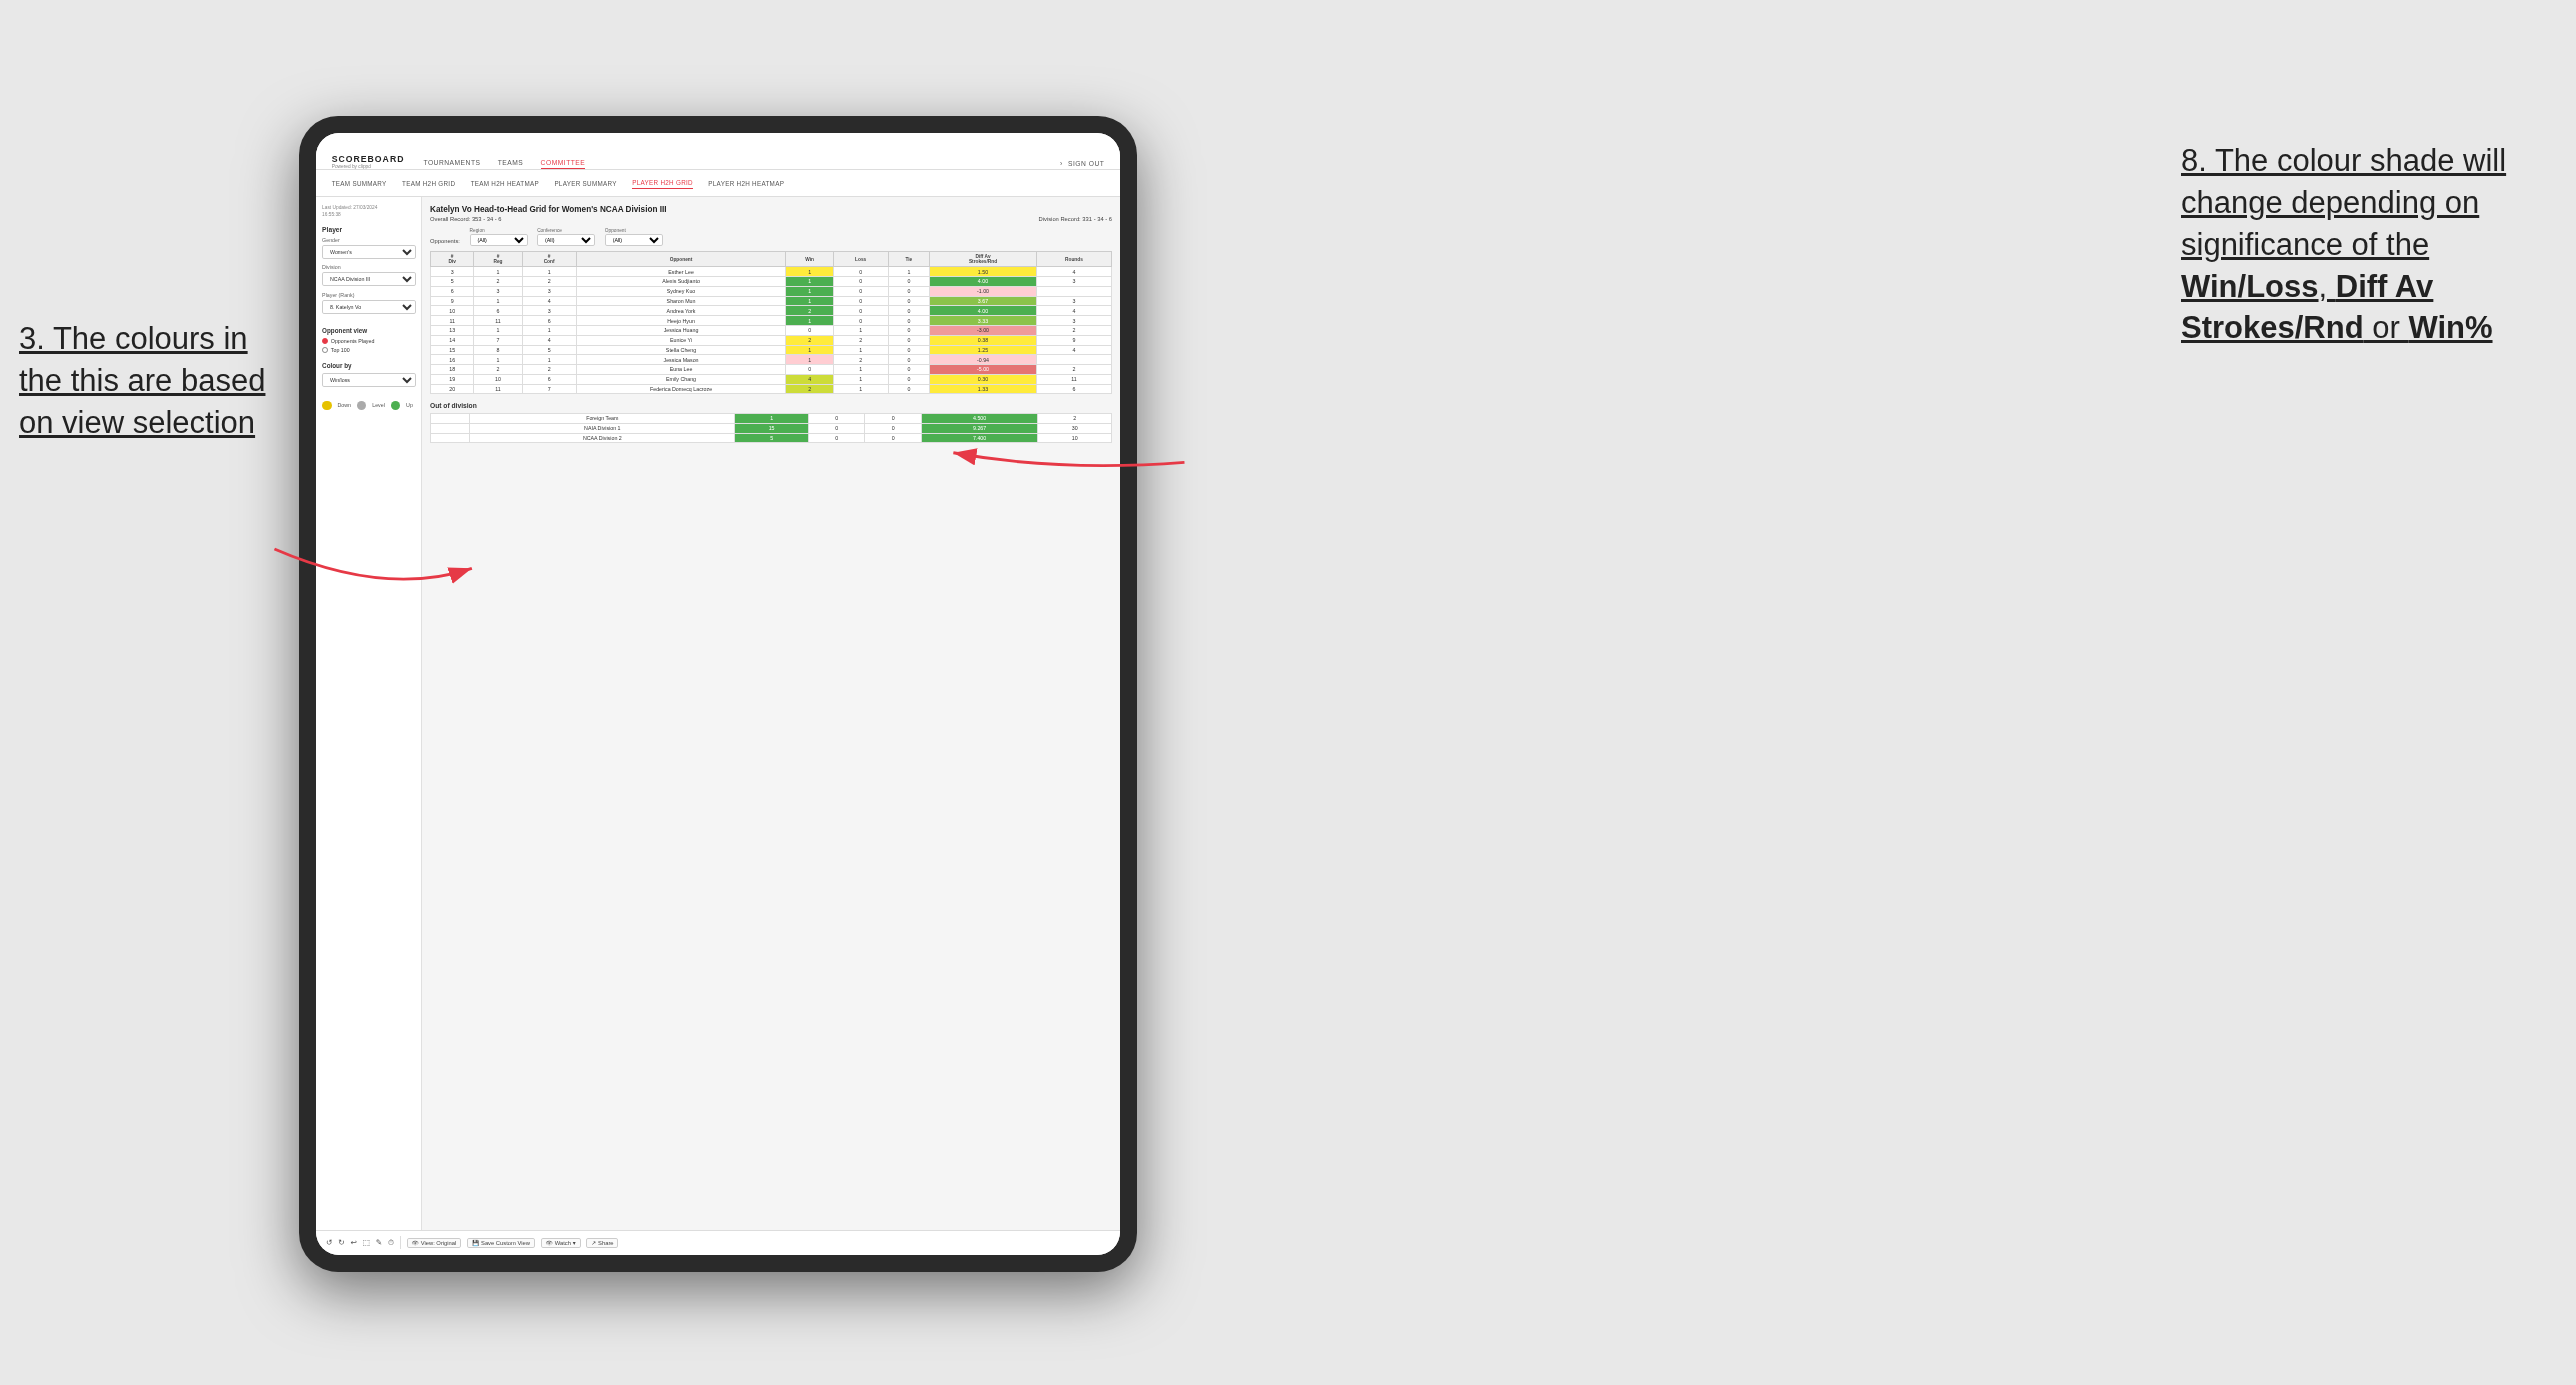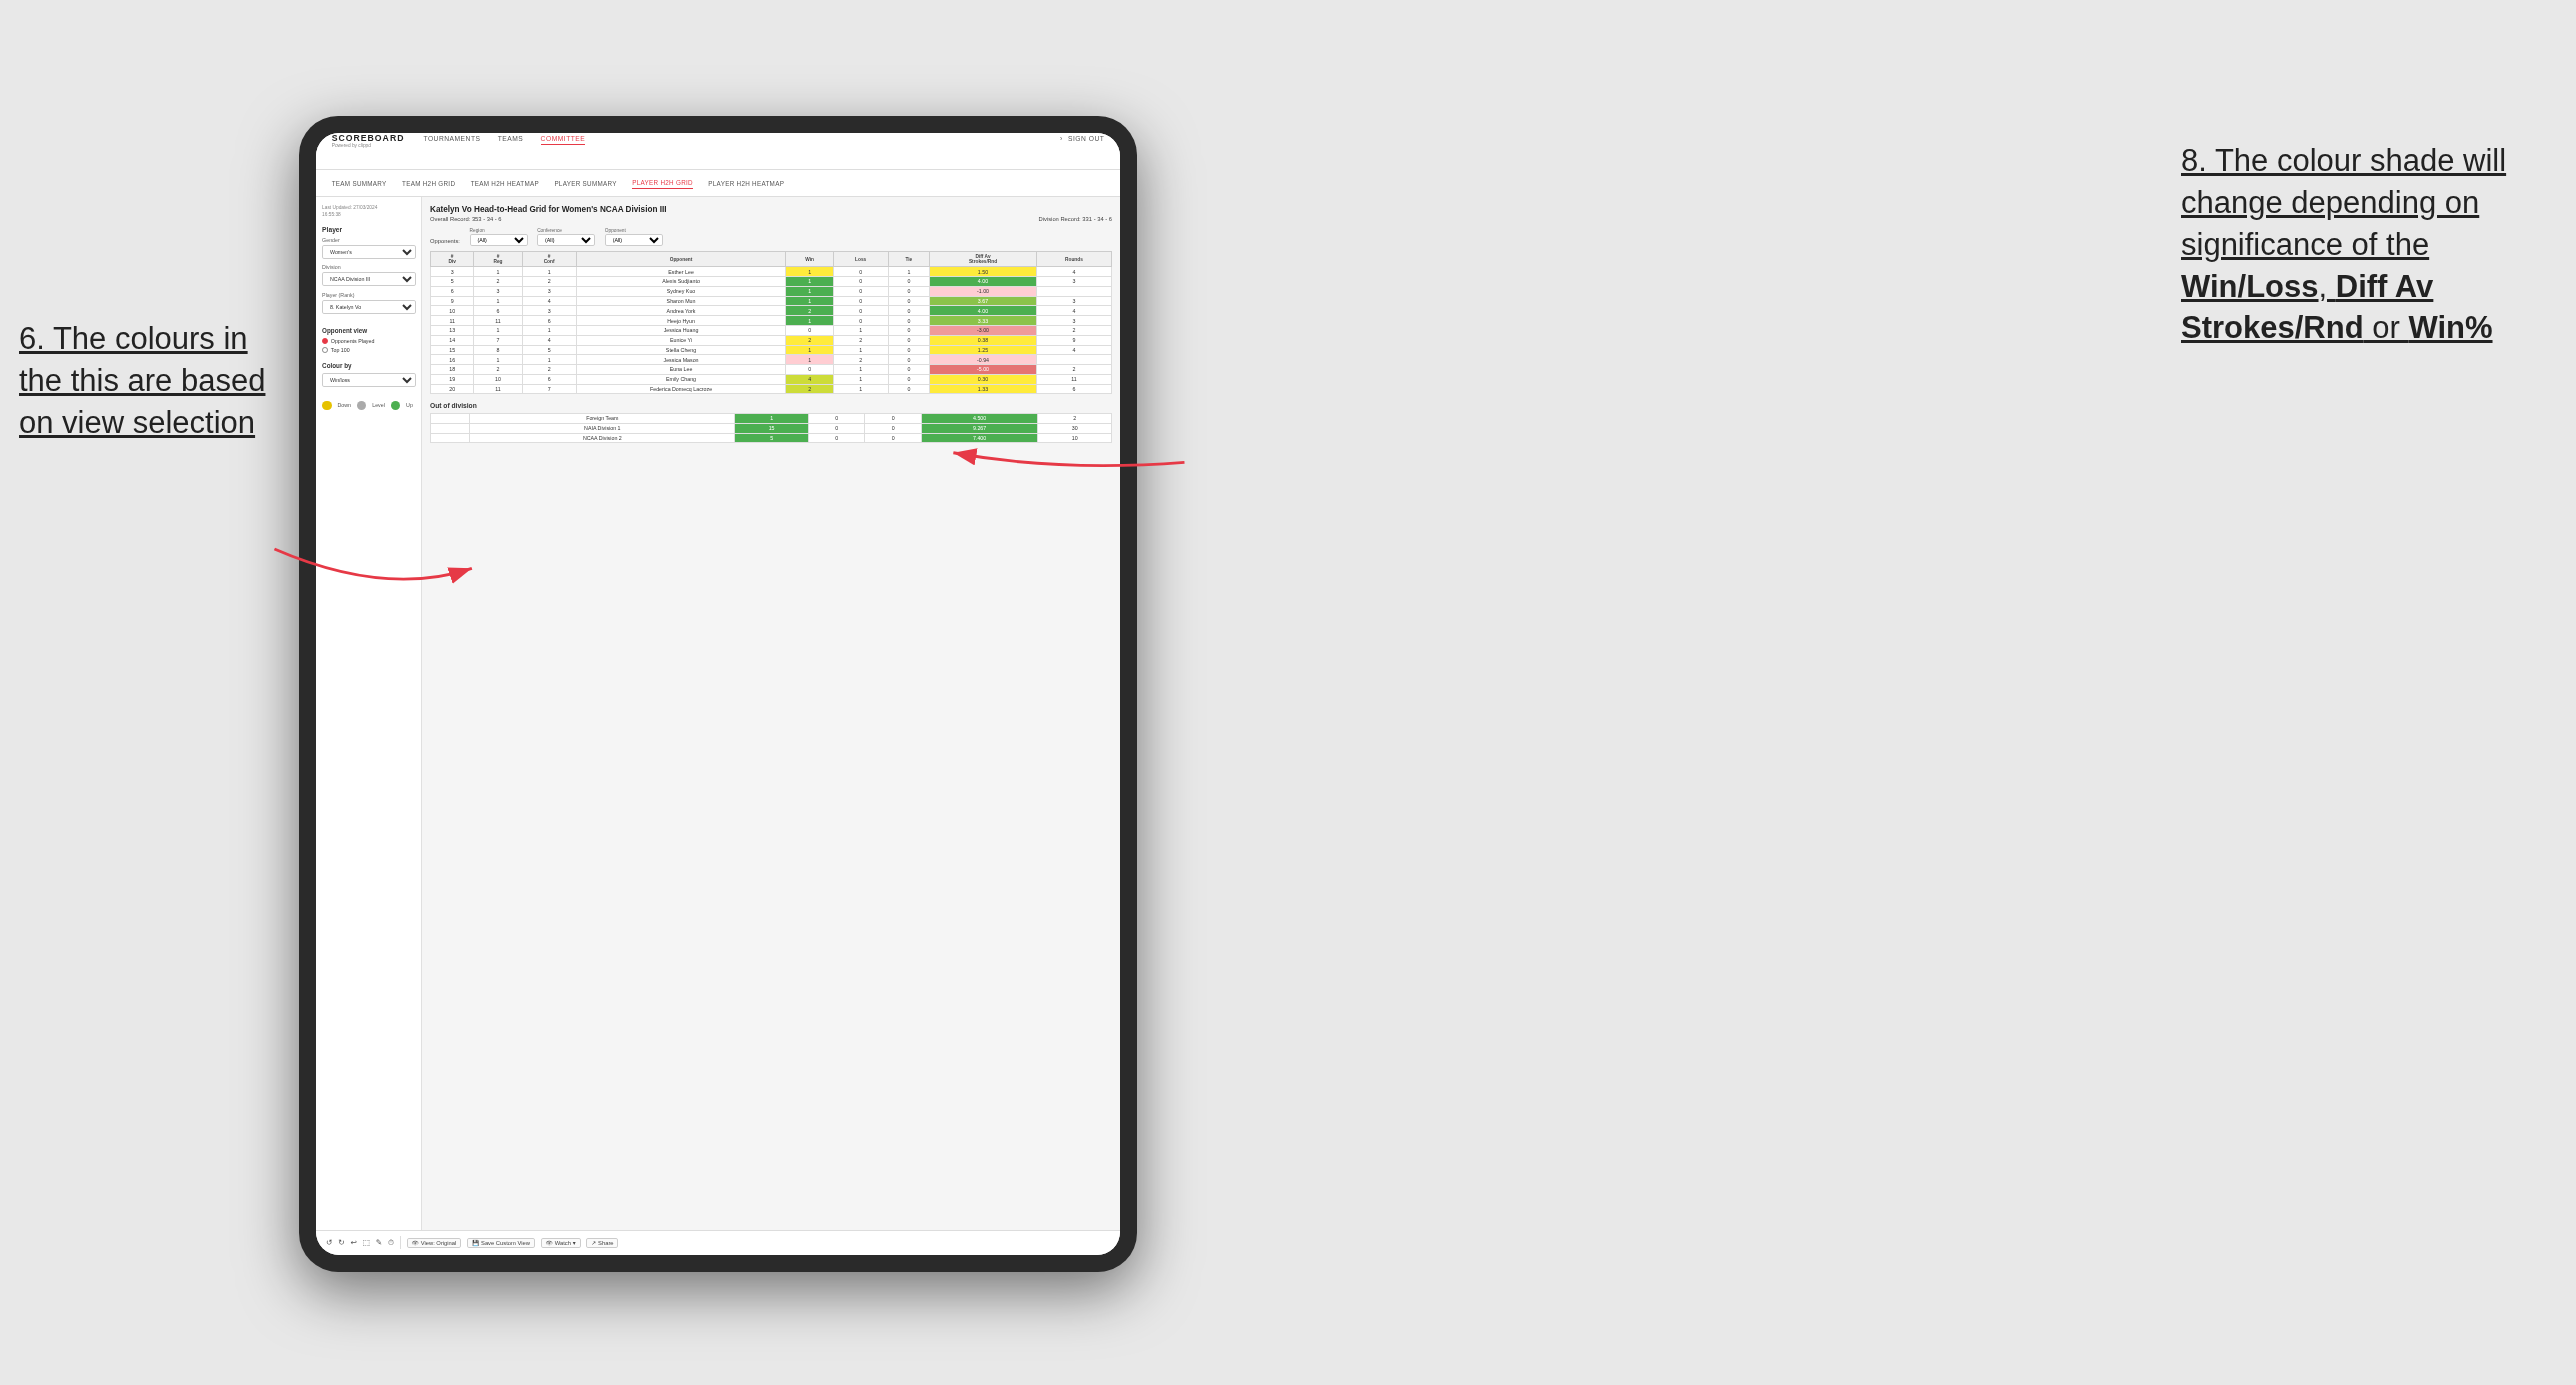--- a/index.html
+++ b/index.html
@@ -33,21 +33,21 @@
       display: flex;
       flex-direction: column;
     }
 
     
     .nav-bar {
       background: #fff;
       border-bottom: 1px solid #ddd;
       padding: 0 15.4px;
       display: flex;
-      align-items: flex-start;
+      align-items: flex-end;
       height: 37px;
       flex-shrink: 0;
     }
     .logo-area {
       display: flex;
       flex-direction: column;
       margin-right: 19px;
     }
     .logo-text {
       font-size: 8.7px;
@@ -694,21 +694,21 @@
       <div class="toolbar-btn">
         <span>↗</span>
         <span>Share</span>
       </div>
     </div>
 
   </div>
 </div>
 
 <div class="annotation annotation-left">
-  <span>6. The colours in</span><br>
+  <span>3. The colours in</span><br>
   <span>the this are based</span><br>
   <span>on view selection</span>
 </div>
 
 <div class="annotation annotation-right">
   8. The colour shade will change depending on significance of the <strong>Win/Loss</strong>, <strong>Diff Av Strokes/Rnd</strong> or <strong>Win%</strong>
 </div>
 
 <svg class="arrow-svg" style="position:absolute;top:0;left:0;width:2576px;height:1386px;pointer-events:none;" viewBox="0 0 2675 1439" width="2576" height="1386">
 

